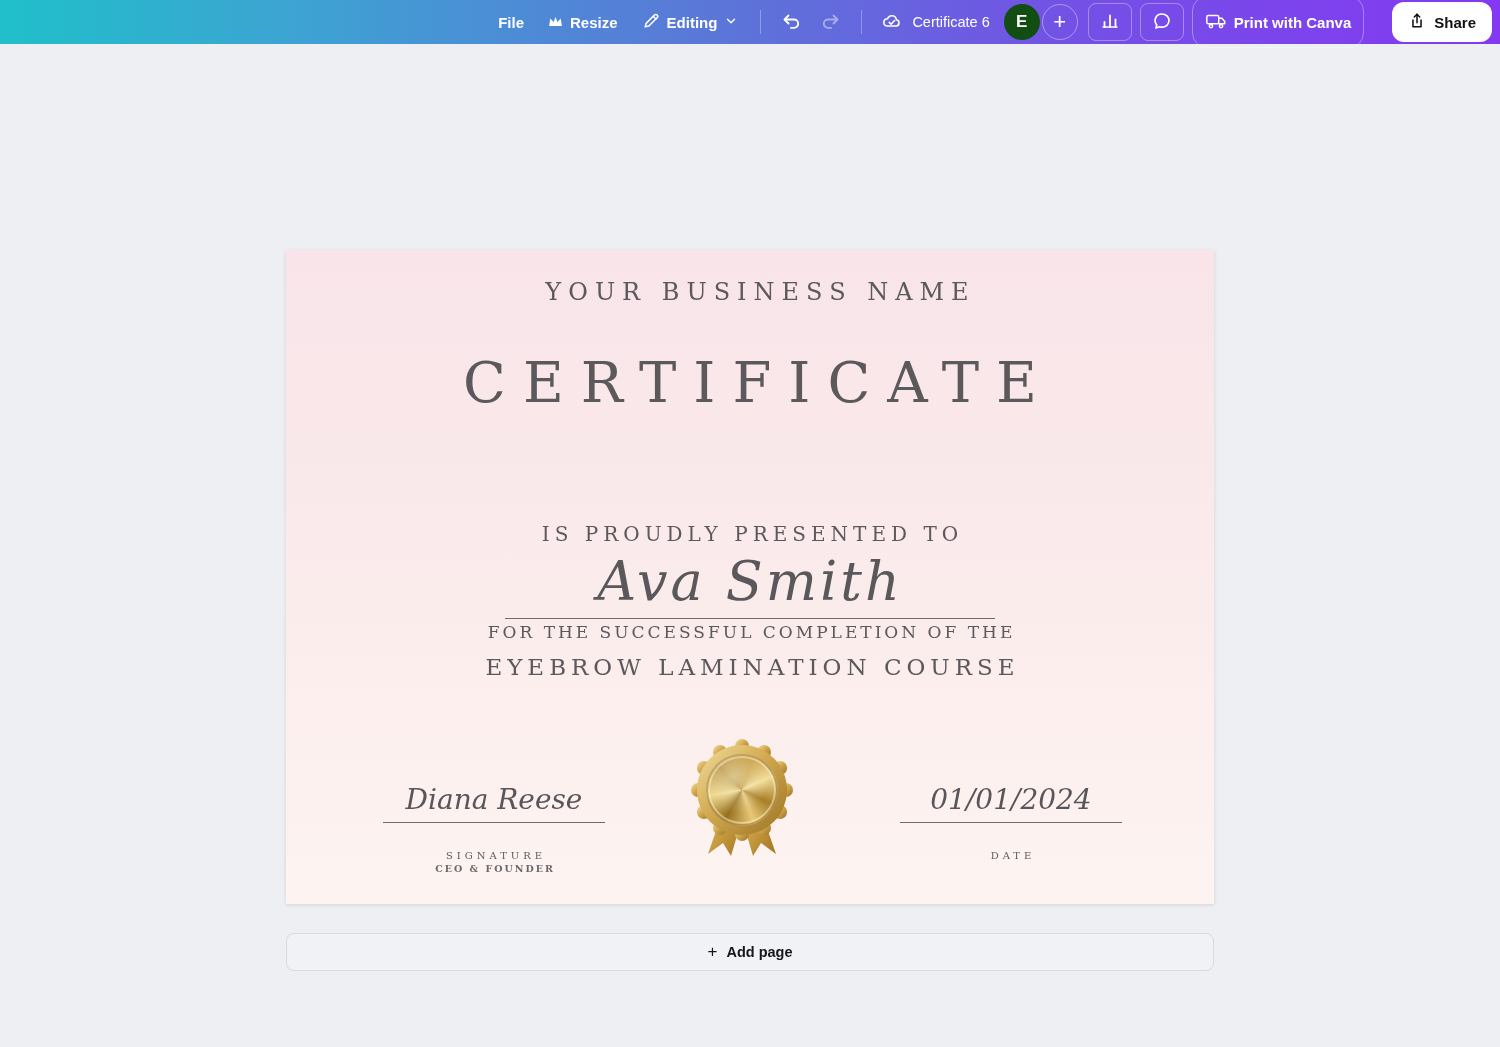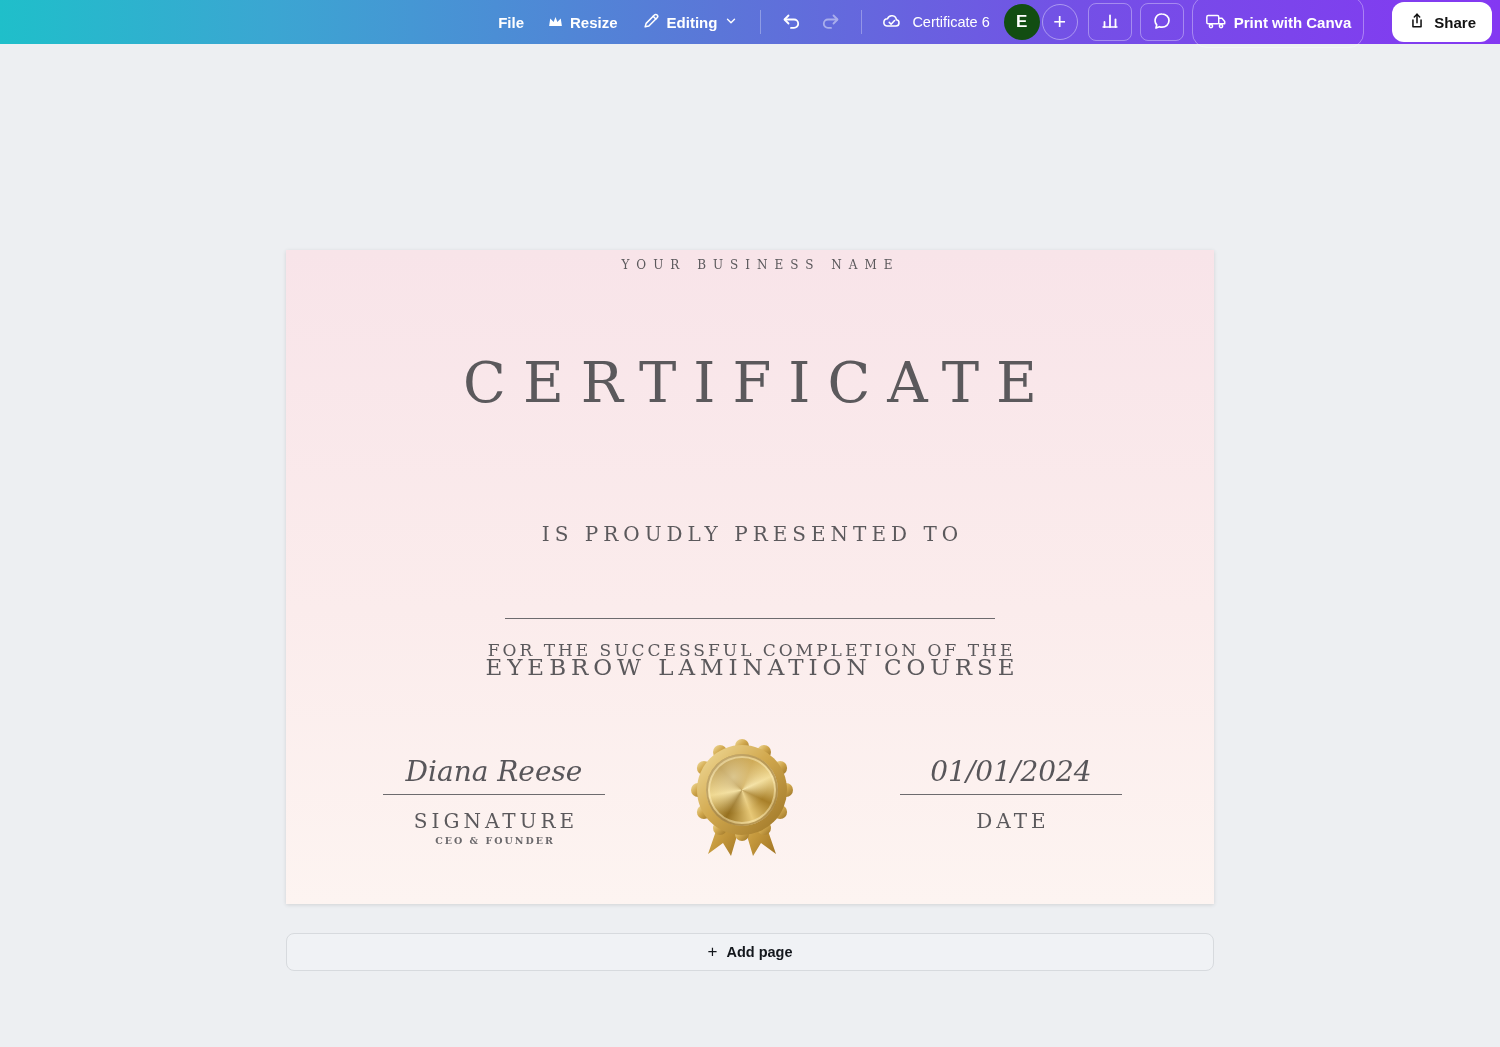--- a/index.html
+++ b/index.html
@@ -56,35 +56,35 @@
   
   .certificate {
     position:relative; width:928px; height:654px; margin:206px auto 0;
     background:linear-gradient(180deg,#f8e4e9 0%,#fbecec 55%,#fdf4f1 100%);
     box-shadow:0 1px 4px rgba(0,0,0,.12);
     color:#5b595c;
   }
   .cert-center { position:absolute; left:0; width:100%; text-align:center; }
   .serif { font-family:"DejaVu Serif","Liberation Serif",serif; }
   .script { font-family:"DejaVu Serif","Liberation Serif",serif; font-style:italic; }
-  .biz-name   { top:8px;  font-size:12px; letter-spacing:7px;  padding-left:21px; }
+  .biz-name   { top:28px;  font-size:24px; letter-spacing:7px;  padding-left:21px; }
   .cert-title { top:100px; font-size:56px; letter-spacing:17px; padding-left:17px; font-weight:400; }
   .cert-sub   { top:180px; font-size:45px; letter-spacing:2px; color:#605e61; }
   .presented  { top:272px; font-size:20px; letter-spacing:5px; padding-left:5px; }
   .recipient  { top:300px; font-size:54px; letter-spacing:3px; color:#5a585b; }
   .recipient-line { position:absolute; top:368px; left:219px; width:490px; border-top:1.5px solid #6d6b6e; }
-  .completion { top:390px; font-size:17px; letter-spacing:3px; padding-left:3px; }
+  .completion { top:372px; font-size:17px; letter-spacing:3px; padding-left:3px; }
   .course     { top:404px; font-size:23px; letter-spacing:5px; padding-left:5px; }
 
   .sig-block, .date-block { position:absolute; width:222px; text-align:center; }
   .sig-block  { left:97px;  top:505px; }
   .date-block { left:614px; top:505px; }
-  .hand-text  { font-size:28px; color:#58565a; white-space:nowrap; }
+  .hand-text  { font-size:28px; color:#58565a; white-space:nowrap;margin-top:28px; }
   .block-line { border-top:1.5px solid #6d6b6e; margin-top:6px; }
-  .block-label{ margin-top:14px; font-size:20px; letter-spacing:4px; padding-left:4px; }
+  .block-label{ margin-top:27px; font-size:10px; letter-spacing:4px; padding-left:4px; }
   .block-sub  { margin-top:2px; font-size:9.5px; letter-spacing:2px; padding-left:2px; font-weight:700; color:#6a686b; }
 
   
   .medal { position:absolute; left:400px; top:482px; width:112px; height:132px; }
   .medal svg { position:absolute; left:0; top:0; }
   .medal-disc {
     position:absolute; left:20px; top:22px; width:72px; height:72px; border-radius:50%;
     background:conic-gradient(from 20deg,#c59a3c,#f2dc98 45deg,#a87f28 95deg,#e7c877 140deg,#96701f 190deg,#eed488 240deg,#ab812b 295deg,#c59a3c 360deg);
     box-shadow:inset 0 0 0 2px rgba(138,100,32,.55), inset 0 0 0 4px rgba(255,240,190,.5);
   }
@@ -238,20 +238,21 @@
             <path d="M13.7 4.8 H18.9"></path>
           </svg>
       </span>
     </button>
   </div>
 
   <section class="certificate">
     <div class="cert-center serif biz-name">YOUR BUSINESS NAME</div>
     <div class="cert-center serif cert-title">CERTIFICATE</div>
     <div class="cert-center serif presented">IS PROUDLY PRESENTED TO</div>
+    <div class="cert-center script recipient">Ava Smith</div>
     <div class="recipient-line"></div>
     <div class="cert-center serif completion">FOR THE SUCCESSFUL COMPLETION OF THE</div>
     <div class="cert-center serif course">EYEBROW LAMINATION COURSE</div>
 
     <div class="sig-block">
       <div class="script hand-text">Diana Reese</div>
       <div class="block-line"></div>
       <div class="serif block-label">SIGNATURE</div>
       <div class="serif block-sub">CEO &amp; FOUNDER</div>
     </div>

